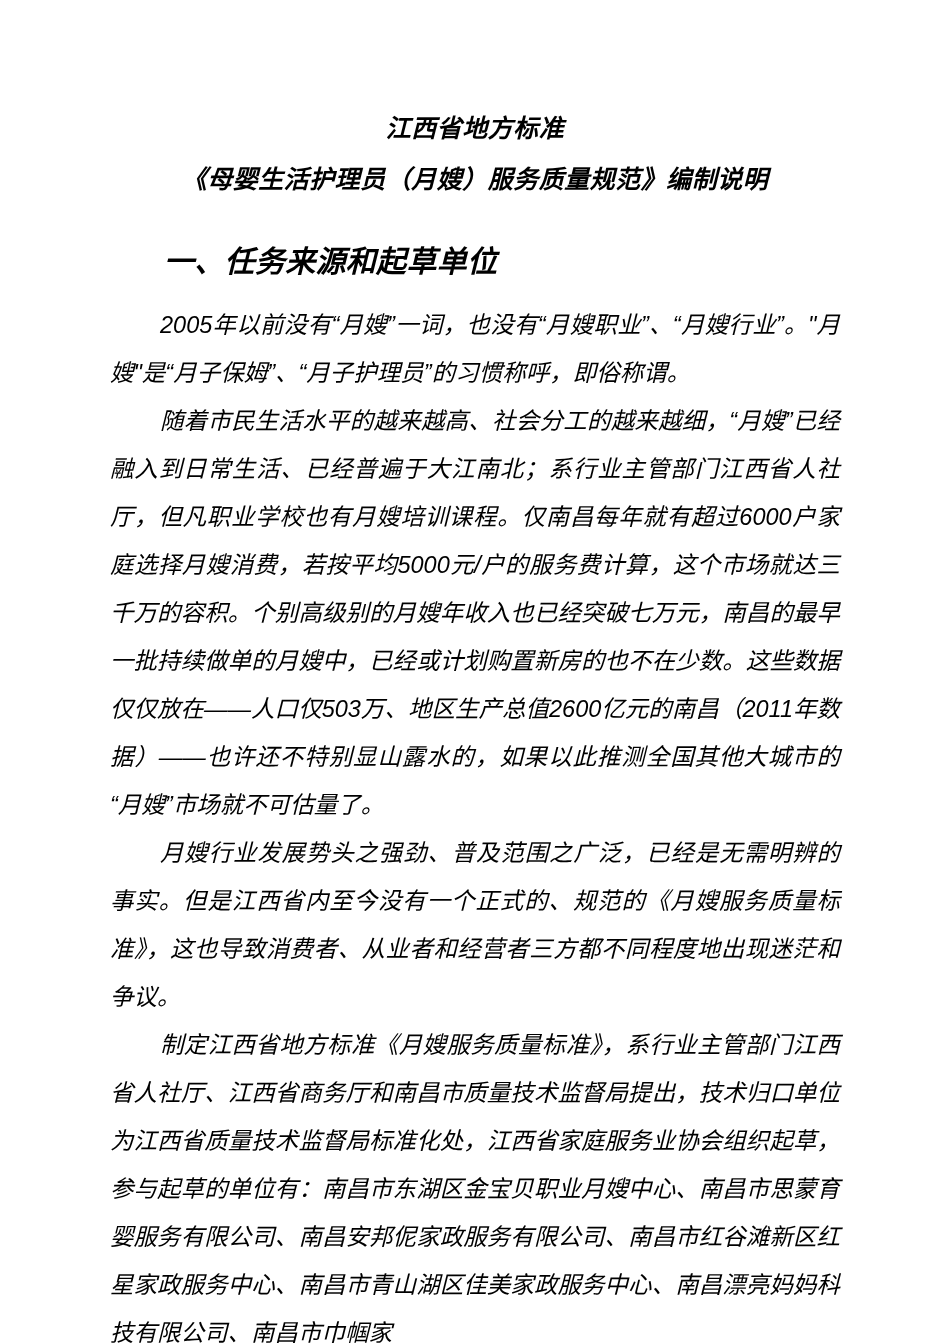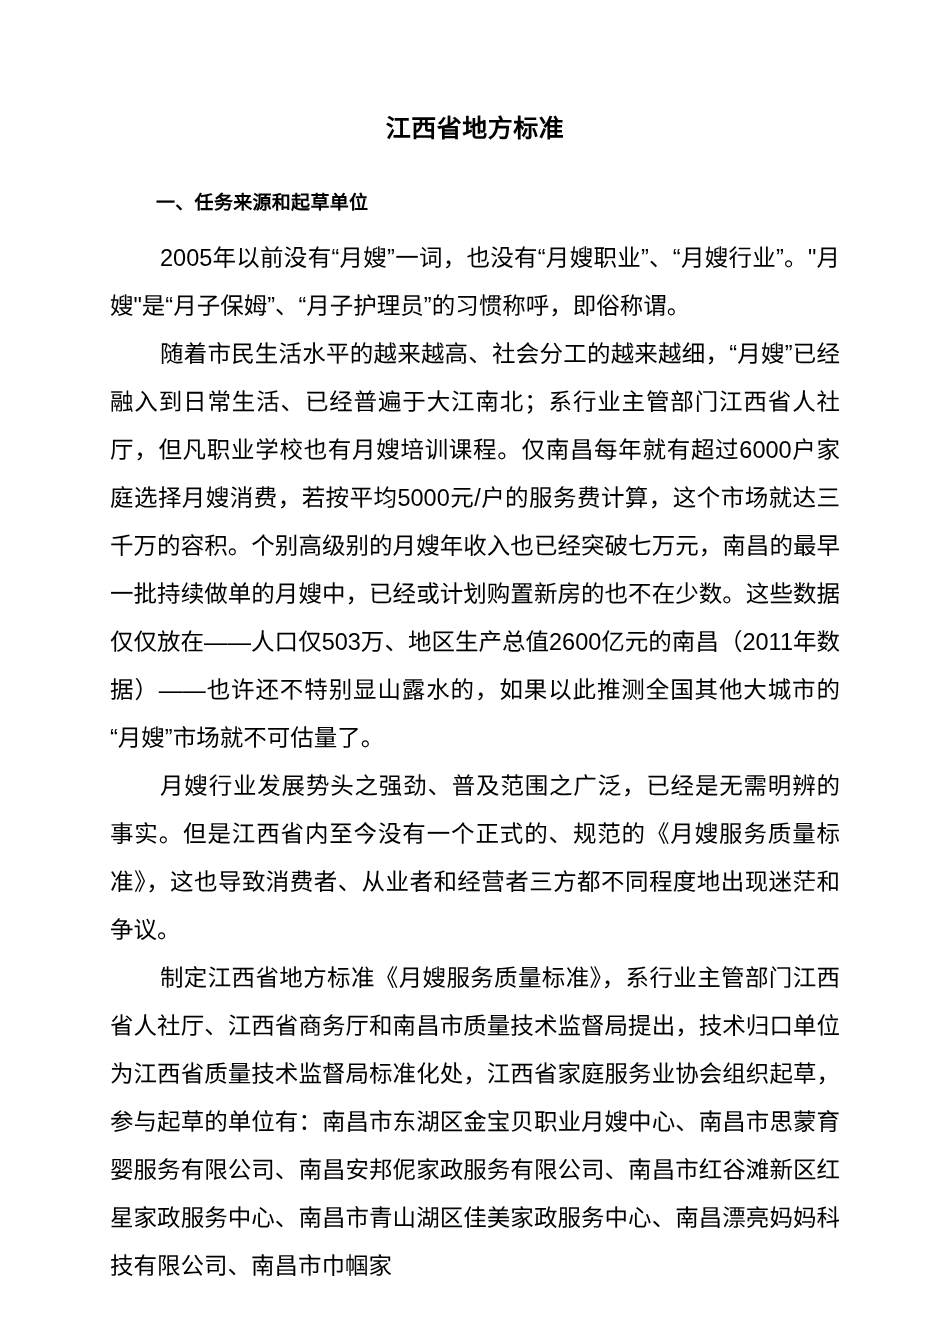--- a/index.html
+++ b/index.html
@@ -17,20 +17,21 @@
     -webkit-font-smoothing: antialiased;
   }
 
   .page {
     position: relative;
     width: 950px;
     height: 1344px;
     box-sizing: border-box;
     padding: 0;
     background: #ffffff;
+    font-style: italic;
   }
 
   .content {
     position: absolute;
     left: 110px;
     top: 0;
     width: 730px;
   }
 
   
@@ -46,23 +47,23 @@
     margin-top: 111px;
   }
   .doc-title-sub {
     margin-top: 17px;
     font-size: 25px;
   }
 
   
   .section-heading {
     font-weight: 700;
-    font-size: 19px;
+    font-size: 30px;
     line-height: 32px;
-    margin: 4px;
+    margin: 12px;
     padding-top: 38px;
     text-indent: 42px;
     letter-spacing: 0.3px;
   }
 
   
   .para {
     font-size: 23.5px;
     line-height: 48px;
     margin: 0;
@@ -80,20 +81,21 @@
   }
 </style>
 </head>
 <body style="color: rgb(0, 0, 0);">
 
 <div class="page" style="background: rgb(255, 255, 255);">
   <div class="content">
 
     <h1 class="doc-title doc-title-main">江西省地方标准</h1>
 
+    <h2 class="doc-title doc-title-sub">《母婴生活护理员（月嫂）服务质量规范》编制说明</h2>
 
     <h3 class="section-heading">一、任务来源和起草单位</h3>
 
     <p class="para para-first">2005年以前没有“月嫂”一词，也没有“月嫂职业”、“月嫂行业”。"月嫂"是“月子保姆”、“月子护理员”的习惯称呼，即俗称谓。</p>
 
     <p class="para">随着市民生活水平的越来越高、社会分工的越来越细，“月嫂”已经融入到日常生活、已经普遍于大江南北；系行业主管部门江西省人社厅，但凡职业学校也有月嫂培训课程。仅南昌每年就有超过6000户家庭选择月嫂消费，若按平均5000元/户的服务费计算，这个市场就达三千万的容积。个别高级别的月嫂年收入也已经突破七万元，南昌的最早一批持续做单的月嫂中，已经或计划购置新房的也不在少数。这些数据仅仅放在——人口仅503万、地区生产总值2600亿元的南昌（2011年数据）——也许还不特别显山露水的，如果以此推测全国其他大城市的“月嫂”市场就不可估量了。</p>
 
     <p class="para">月嫂行业发展势头之强劲、普及范围之广泛，已经是无需明辨的事实。但是江西省内至今没有一个正式的、规范的《月嫂服务质量标准》，这也导致消费者、从业者和经营者三方都不同程度地出现迷茫和争议。</p>
 
     <p class="para para-last">制定江西省地方标准《月嫂服务质量标准》，系行业主管部门江西省人社厅、江西省商务厅和南昌市质量技术监督局提出，技术归口单位为江西省质量技术监督局标准化处，江西省家庭服务业协会组织起草，参与起草的单位有：南昌市东湖区金宝贝职业月嫂中心、南昌市思蒙育婴服务有限公司、南昌安邦伲家政服务有限公司、南昌市红谷滩新区红星家政服务中心、南昌市青山湖区佳美家政服务中心、南昌漂亮妈妈科技有限公司、南昌市巾帼家</p>

